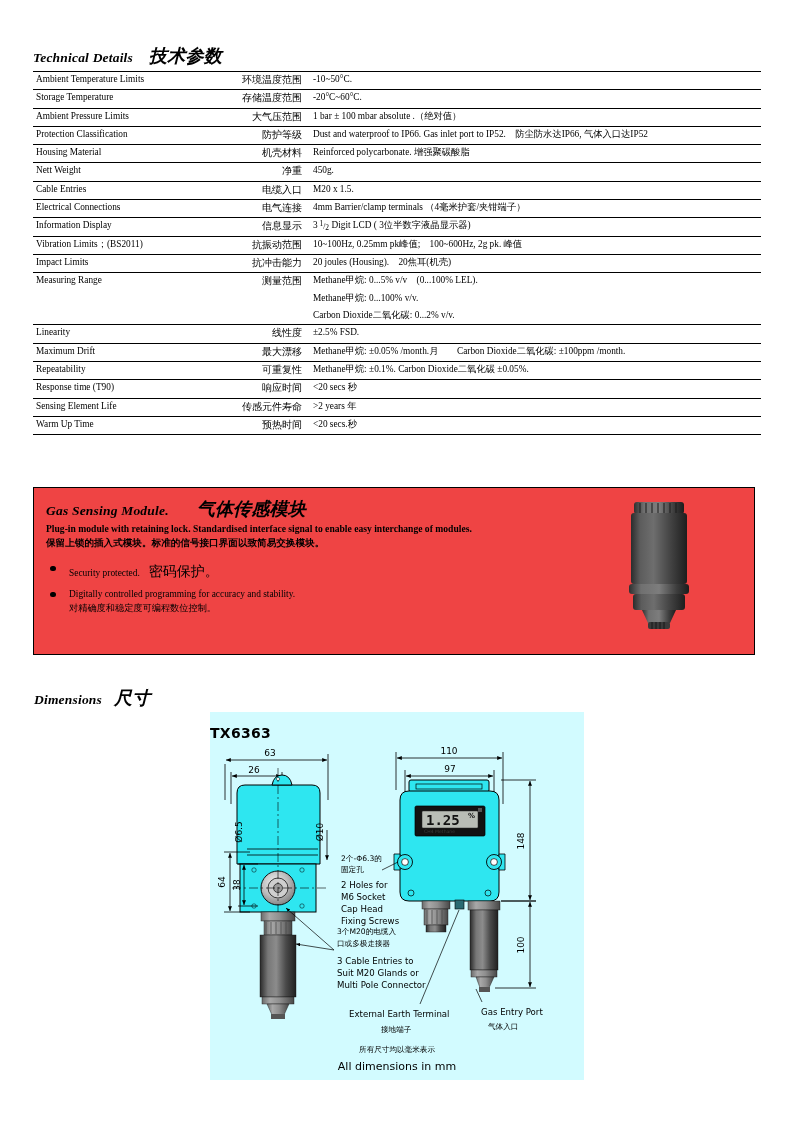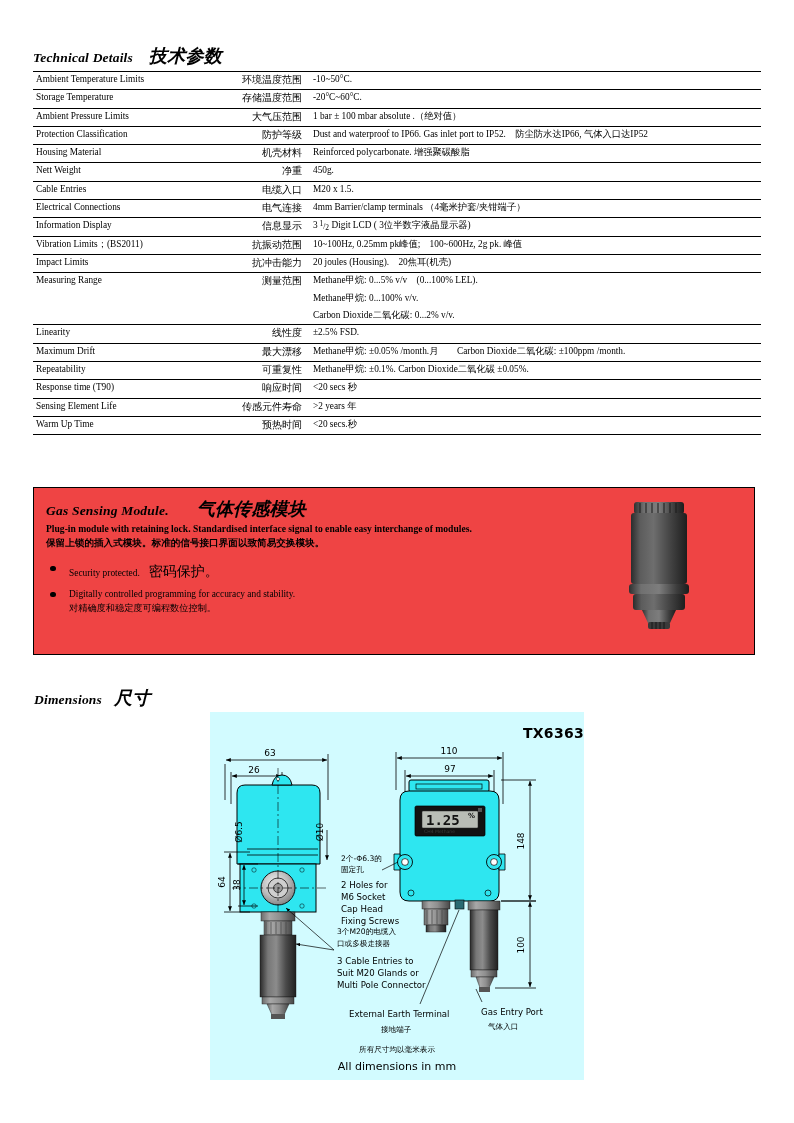--- a/index.html
+++ b/index.html
@@ -159,21 +159,21 @@
     left: 210px;
     top: 712px;
     width: 374px;
     height: 368px;
     background: #d2fbff;
   }
   #dim-title {
     position: absolute;
     left: 0; right: 0;
     top: 13px;
-    text-align: right;
+    text-align: left;
     font-family: "DejaVu Sans", sans-serif;
     font-weight: bold;
     font-size: 14px;
     letter-spacing: .3px;
   }
   #dim-svg { position: absolute; left: 0; top: 0; }
   .dimtxt {
     font-family: "DejaVu Sans", sans-serif;
     font-size: 9px;
     fill: #000;

